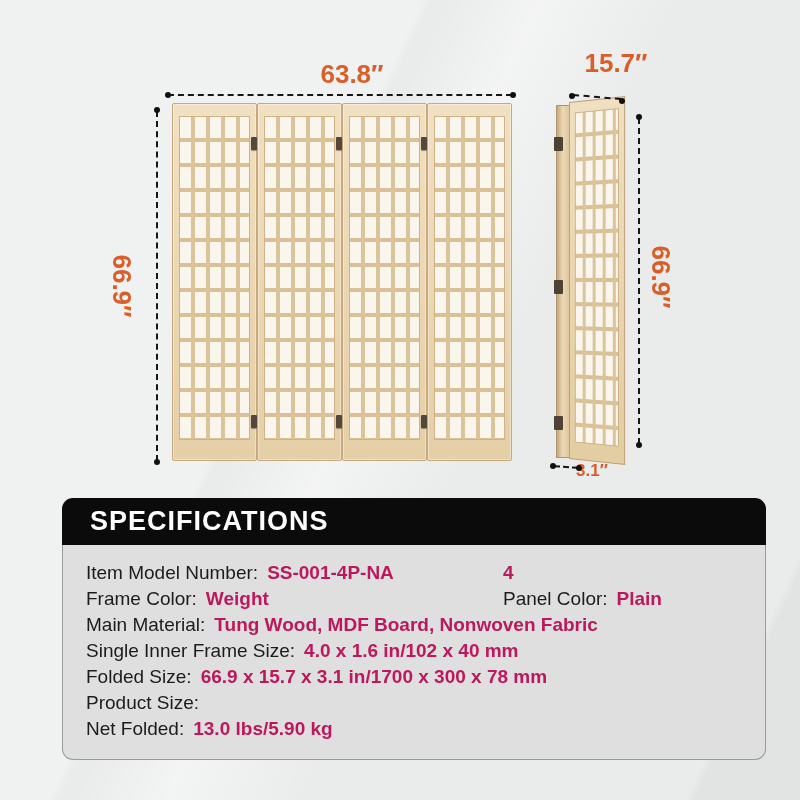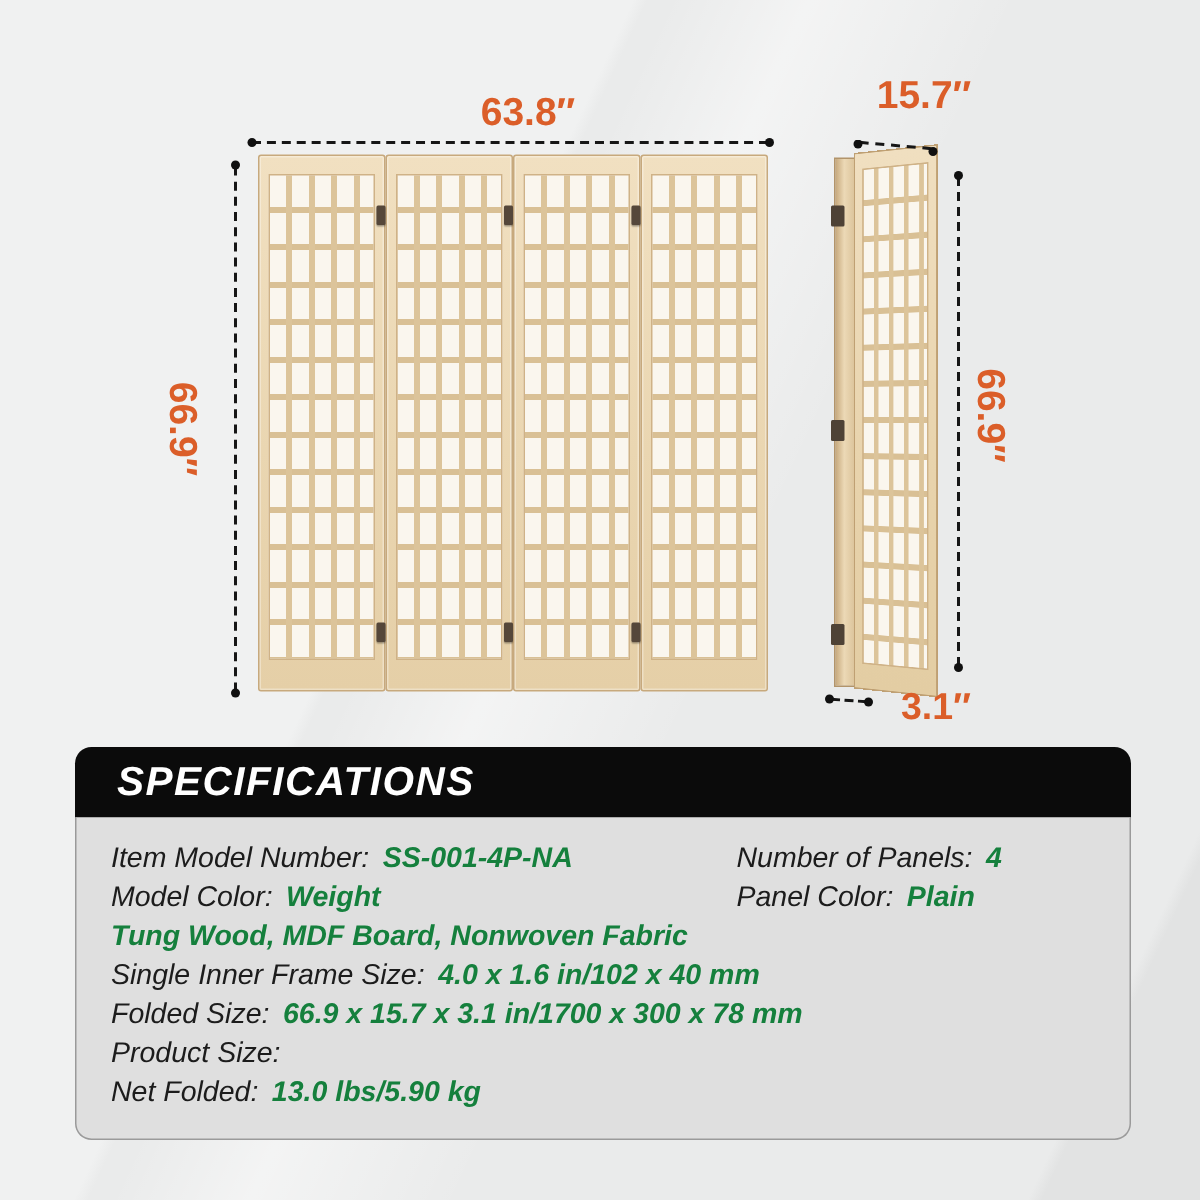--- a/index.html
+++ b/index.html
@@ -42,32 +42,32 @@
     transform-origin:left center;transform:perspective(420px) rotateY(-14deg);
     background:linear-gradient(180deg,#f0dfc0 0%,#e8d3ac 60%,#e3cda3 100%);
     border:1px solid #bfa073;}
   .folded-face .grid{position:absolute;left:5px;right:5px;top:10px;bottom:16px;
     background-color:#faf6ee;
     background-image:
       repeating-linear-gradient(90deg, rgba(0,0,0,0) 0 7px, #dcc49a 7px 10px),
       repeating-linear-gradient(180deg, rgba(0,0,0,0) 0 20px, #d9c095 20px 24px);
     border:1px solid #cfb287;}
   
-  .spec{position:absolute;left:50px;top:498px;width:704px;height:262px;font-style:italic;}
+  .spec{position:absolute;left:62px;top:498px;width:704px;height:262px;}
   .spec-header{position:absolute;left:0;right:0;top:0;height:47px;background:#0b0b0b;
     border-radius:11px 11px 0 0;display:flex;align-items:center;padding-left:28px;box-sizing:border-box;}
   .spec-title{color:#ffffff;font-size:27px;font-weight:bold;letter-spacing:1px;}
   .spec-body{position:absolute;left:0;right:0;top:47px;bottom:0;background:#dfdfdf;
     border:1px solid #9a9a9a;border-top:none;border-radius:0 0 11px 11px;
     padding:15px 0 0 23px;box-sizing:border-box;}
   .spec-row{position:relative;height:26px;font-size:19px;line-height:26px;white-space:nowrap;}
   .pair{display:inline-flex;}
   .pair.col2{position:absolute;left:417px;top:0;}
   .lbl{color:#1c1c1c;margin-right:9px;}
-  .val{font-weight:bold;color:#15803d;}
+  .val{font-weight:bold;color:#be185d;}
 </style>
 </head>
 <body>
 
 <div id="stage">
 
   <div class="open-screen">
     <div class="panel">
       <div class="grid"></div>
     </div>
@@ -111,55 +111,55 @@
   <div class="dim" style="left:566px;top:49px;width:100px">15.7″</div>
   <div class="dash-h" style="left:573px;top:96px;width:48px;transform:rotate(5deg)"></div>
   <div class="dot" style="left:569px;top:93px"></div>
   <div class="dot" style="left:619px;top:98px"></div>
 
   <div class="dim rot90" style="left:619px;top:263px;width:84px">66.9″</div>
   <div class="dash-v" style="left:638px;top:118px;height:326px"></div>
   <div class="dot" style="left:636px;top:114px"></div>
   <div class="dot" style="left:636px;top:442px"></div>
 
-  <div class="dim" style="left:596px;top:457px;width:56px;font-size:25px">3.1″</div>
+  <div class="dim" style="left:564px;top:457px;width:56px;font-size:17px">3.1″</div>
   <div class="dash-h" style="left:554px;top:466px;width:24px;transform:rotate(4deg)"></div>
   <div class="dot" style="left:550px;top:463px"></div>
   <div class="dot" style="left:576px;top:465px"></div>
 
   <div class="spec">
     <div class="spec-header">
       <span class="spec-title">SPECIFICATIONS</span>
     </div>
     <div class="spec-body">
 
       <div class="spec-row">
         <span class="pair">
           <span class="lbl">Item Model Number:</span>
           <span class="val">SS-001-4P-NA</span>
         </span>
         <span class="pair col2">
-          <span class="lbl">Number of Panels:</span>
           <span class="val">4</span>
         </span>
       </div>
 
       <div class="spec-row">
         <span class="pair">
-          <span class="lbl">Model Color:</span>
+          <span class="lbl">Frame Color:</span>
           <span class="val">Weight</span>
         </span>
         <span class="pair col2">
           <span class="lbl">Panel Color:</span>
           <span class="val">Plain</span>
         </span>
       </div>
 
       <div class="spec-row">
         <span class="pair">
+          <span class="lbl">Main Material:</span>
           <span class="val">Tung Wood, MDF Board, Nonwoven Fabric</span>
         </span>
       </div>
 
       <div class="spec-row">
         <span class="pair">
           <span class="lbl">Single Inner Frame Size:</span>
           <span class="val">4.0 x 1.6 in/102 x 40 mm</span>
         </span>
       </div>

